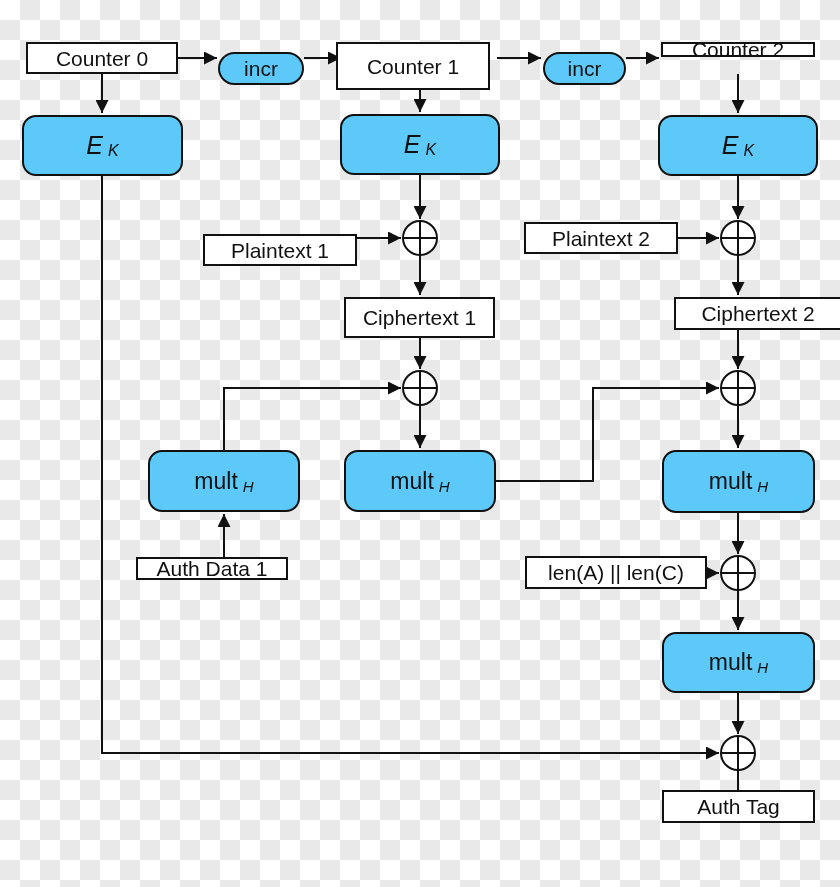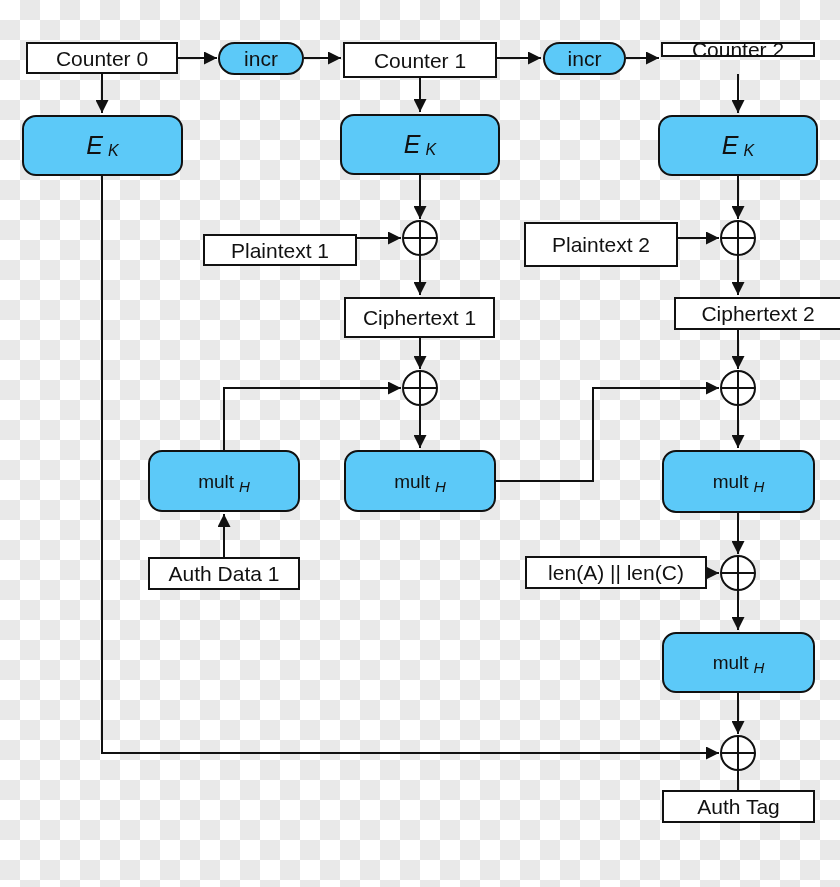--- a/index.html
+++ b/index.html
@@ -12,24 +12,24 @@
     position:relative;width:840px;height:887px;overflow:hidden;
     background:#fff conic-gradient(#e9e9e9 0 25%, #ffffff 0 50%, #e9e9e9 0 75%, #ffffff 0) 0 0 / 40px 40px;
   }
   .wires{position:absolute;left:0;top:0;width:840px;height:887px;}
   .node{
     position:absolute;display:flex;align-items:center;justify-content:center;
     box-sizing:border-box;font-size:21px;line-height:1;white-space:nowrap;
   }
   .rect{background:#ffffff;border:2.5px solid #111;}
   .blue{background:#5cc9f8;border:2.5px solid #111;border-radius:14px;}
-  .pill{background:#5cc9f8;border:2.5px solid #111;border-radius:17px;}
+  .pill{background:#5cc9f8;border:2.5px solid #111;border-radius:17px;margin-top:10px;}
   .ek-base{font-style:italic;font-size:25px;}
   .ek-sub{font-style:italic;font-size:16px;margin-left:5px;display:inline-block;transform:translateY(5px);}
-  .mult-base{font-size:19px;}
+  .mult-base{font-size:23px;}
   .mult-sub{font-style:italic;font-size:15px;margin-left:5px;display:inline-block;transform:translateY(5px);}
 </style>
 </head>
 <body>
 
 <div class="stage">
 
   <svg class="wires" width="840" height="887" viewBox="0 0 840 887" fill="none" stroke="#111" stroke-width="2">
     <defs>
       <marker id="arr" viewBox="0 0 12 12" refX="12" refY="6" markerWidth="13" markerHeight="13" markerUnits="userSpaceOnUse" orient="auto-start-reverse">
@@ -93,21 +93,21 @@
       <path d="M721 753 H755 M738 736 V770"></path>
     </g>
   </svg>
 
   <div class="node rect" style="left:26px;top:42px;width:152px;height:32px">
     <span>Counter 0</span>
   </div>
   <div class="node pill" style="left:218px;top:42px;width:86px;height:33px">
     <span>incr</span>
   </div>
-  <div class="node rect" style="left:343px;top:42px;width:154px;height:36px">
+  <div class="node rect" style="left:336px;top:42px;width:154px;height:48px">
     <span>Counter 1</span>
   </div>
   <div class="node pill" style="left:543px;top:42px;width:83px;height:33px">
     <span>incr</span>
   </div>
   <div class="node rect" style="left:661px;top:42px;width:154px;height:15px">
     <span>Counter 2</span>
   </div>
 
   <div class="node blue" style="left:22px;top:115px;width:161px;height:61px">
@@ -119,21 +119,21 @@
       <span class="ek-sub">K</span>
   </div>
   <div class="node blue" style="left:658px;top:115px;width:160px;height:61px">
     <span class="ek-base">E</span>
       <span class="ek-sub">K</span>
   </div>
 
   <div class="node rect" style="left:203px;top:234px;width:154px;height:32px">
     <span>Plaintext 1</span>
   </div>
-  <div class="node rect" style="left:524px;top:222px;width:154px;height:45px">
+  <div class="node rect" style="left:524px;top:222px;width:154px;height:32px">
     <span>Plaintext 2</span>
   </div>
   <div class="node rect" style="left:344px;top:297px;width:151px;height:41px">
     <span>Ciphertext 1</span>
   </div>
   <div class="node rect" style="left:674px;top:297px;width:168px;height:33px">
     <span>Ciphertext 2</span>
   </div>
 
   <div class="node blue" style="left:148px;top:450px;width:152px;height:62px">
@@ -142,21 +142,21 @@
   </div>
   <div class="node blue" style="left:344px;top:450px;width:152px;height:62px">
     <span class="mult-base">mult</span>
       <span class="mult-sub">H</span>
   </div>
   <div class="node blue" style="left:662px;top:450px;width:153px;height:63px">
     <span class="mult-base">mult</span>
       <span class="mult-sub">H</span>
   </div>
 
-  <div class="node rect" style="left:148px;top:557px;width:152px;height:33px">
+  <div class="node rect" style="left:136px;top:557px;width:152px;height:23px">
     <span>Auth Data 1</span>
   </div>
   <div class="node rect" style="left:525px;top:556px;width:182px;height:33px">
     <span>len(A) || len(C)</span>
   </div>
 
   <div class="node blue" style="left:662px;top:632px;width:153px;height:61px">
     <span class="mult-base">mult</span>
       <span class="mult-sub">H</span>
   </div>

